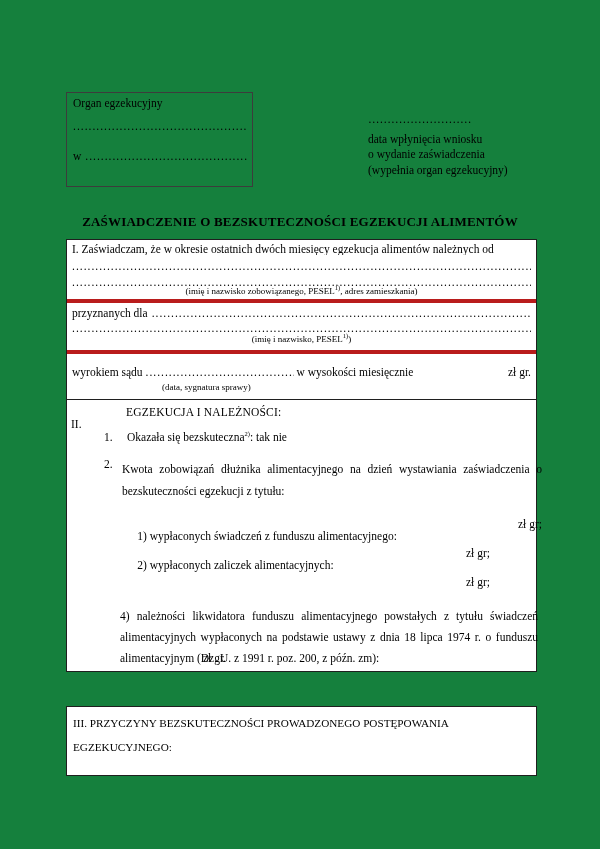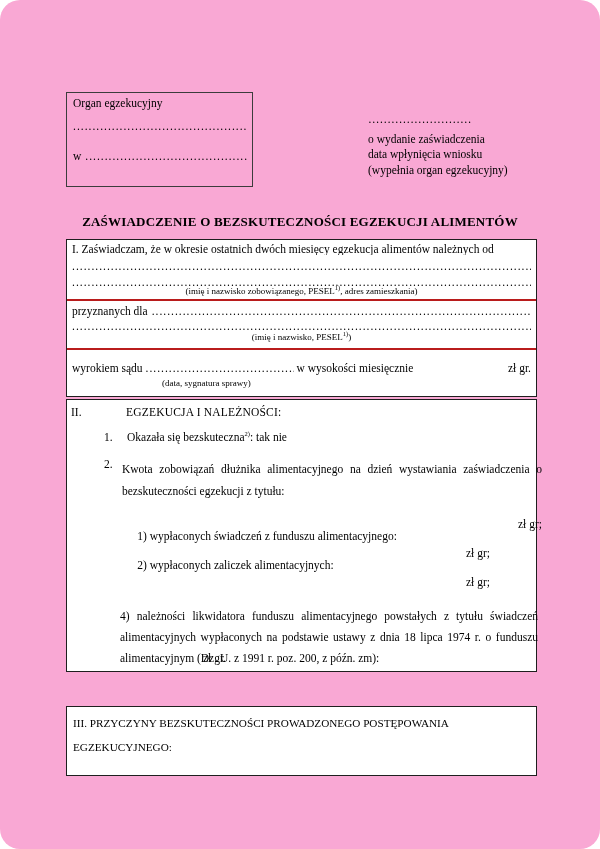--- a/index.html
+++ b/index.html
@@ -1,18 +1,18 @@
 <!DOCTYPE html>
 <html><head>
 <meta charset="utf-8">
 <style>
   html,body{margin:0;padding:0;}
   body{width:600px;height:849px;background:#ffffff;}
-  .page{position:relative;width:600px;height:849px;background:#f9a8d4;
-        font-family:"Liberation Serif","DejaVu Serif",serif;color:#000;font-size:11.5px;overflow:hidden;border-radius:20px;}
+  .page{position:relative;width:600px;height:849px;background:#15803d;
+        font-family:"Liberation Serif","DejaVu Serif",serif;color:#000;font-size:11.5px;overflow:hidden;}
 
   
   .organ-box{position:absolute;left:66px;top:92px;width:187px;height:95px;
              border:1px solid #3c3c3c;box-sizing:border-box;}
   .ob-label{position:absolute;top:4px;left:6px;white-space:nowrap;}
   .ob-dots{position:absolute;top:27px;left:6px;right:5px;overflow:hidden;white-space:nowrap;letter-spacing:1px;}
   .ob-w{position:absolute;top:57px;left:6px;right:5px;display:flex;overflow:hidden;white-space:nowrap;}
   .ob-w .fill{flex:1;overflow:hidden;letter-spacing:1px;margin-left:4px;}
 
   
@@ -23,42 +23,42 @@
   .title{position:absolute;top:214px;left:0;width:600px;text-align:center;
          font-weight:bold;font-size:13px;letter-spacing:0.2px;}
 
   
   .box{position:absolute;left:66px;width:471px;border:1px solid #1f1f1f;box-sizing:border-box;background:#fff;}
   .sec1{top:239px;}
   .sec2{top:399px;height:273px;}
   .sec3{top:706px;height:70px;padding:5px 6px 0;line-height:23.5px;font-size:11.2px;}
 
   .s1-row{position:relative;}
-  .s1-row + .s1-row{border-top:2px solid #b91c1c;}
+  .s1-row + .s1-row{border-top:4px solid #b91c1c;}
   .r1{height:59px;} .r2{height:47px;} .r3{height:46px;}
   .r1-text{position:absolute;top:3px;left:5px;right:5px;white-space:nowrap;overflow:hidden;}
   .dotrow{overflow:hidden;white-space:nowrap;letter-spacing:1px;}
   .r1-d1{position:absolute;top:20px;left:5px;right:5px;}
   .r1-d2{position:absolute;top:36px;left:5px;right:5px;}
   .cap{font-size:9px;color:#000;}
   .r1-cap{position:absolute;top:46px;left:0;right:0;text-align:center;}
   .r2-main{position:absolute;top:4px;left:5px;right:5px;display:flex;white-space:nowrap;}
   .r2-main .fill{flex:1;overflow:hidden;letter-spacing:1px;margin-left:4px;}
   .r2-d{position:absolute;top:19px;left:5px;right:5px;}
   .r2-cap{position:absolute;top:31px;left:0;right:0;text-align:center;}
   .r3-main{position:absolute;top:12px;left:5px;right:5px;display:flex;white-space:nowrap;align-items:center;}
   .r3-dots{width:148px;overflow:hidden;letter-spacing:1px;margin-left:3px;}
   .r3-spacer{flex:1;}
   .r3-cap{position:absolute;top:28px;left:95px;}
   .sup{font-size:6.5px;vertical-align:super;line-height:0;}
   .pre{white-space:pre-wrap;}
 
   
   .sec2 .abs{position:absolute;}
-  .s2-num{left:4px;top:6px;}
+  .s2-num{left:4px;top:18px;}
   .s2-head{left:36px;top:6px;letter-spacing:0.2px;margin-left:23px;}
   .it1-num{left:37px;top:31px;}
   .it1-text{left:60px;top:31px;white-space:nowrap;}
   .it2-num{left:37px;top:58px;}
   .it2-text{left:55px;top:58px;width:420px;text-align:justify;line-height:22px;}
   .sub{left:53px;right:5px;white-space:pre;}
   .sub1{top:118px;} .sub2{top:147px;} .sub3{top:176px;}
   .amt1{position:absolute;left:398px;top:0;}
   .amt23{position:absolute;left:346px;top:0;}
   .sub4{left:53px;top:206px;width:418px;text-align:justify;line-height:21px;}
@@ -75,22 +75,22 @@
     <div class="ob-label">Organ egzekucyjny</div>
     <div class="ob-dots">..........................................................................................</div>
     <div class="ob-w">
       <span>w</span>
       <span class="fill">..........................................................................................</span>
     </div>
   </div>
 
   <div class="date-block">
     <div class="date-dots">…………………………..</div>
+    <div>data wpłynięcia wniosku</div>
     <div>o wydanie zaświadczenia</div>
-    <div>data wpłynięcia wniosku</div>
     <div>(wypełnia organ egzekucyjny)</div>
   </div>
 
   <div class="title">ZAŚWIADCZENIE O BEZSKUTECZNOŚCI EGZEKUCJI ALIMENTÓW</div>
 
   <div class="box sec1">
     <div class="s1-row r1">
       <div class="r1-text">I. Zaświadczam, że w okresie ostatnich dwóch miesięcy egzekucja alimentów należnych od</div>
       <div class="dotrow r1-d1">......................................................................................................................................................................................................................................</div>
       <div class="dotrow r1-d2">......................................................................................................................................................................................................................................</div>

